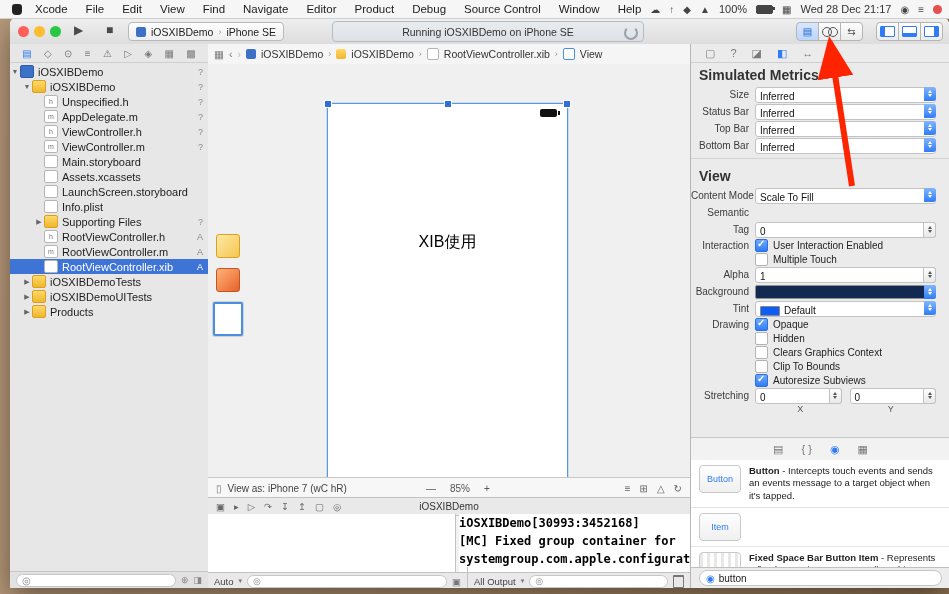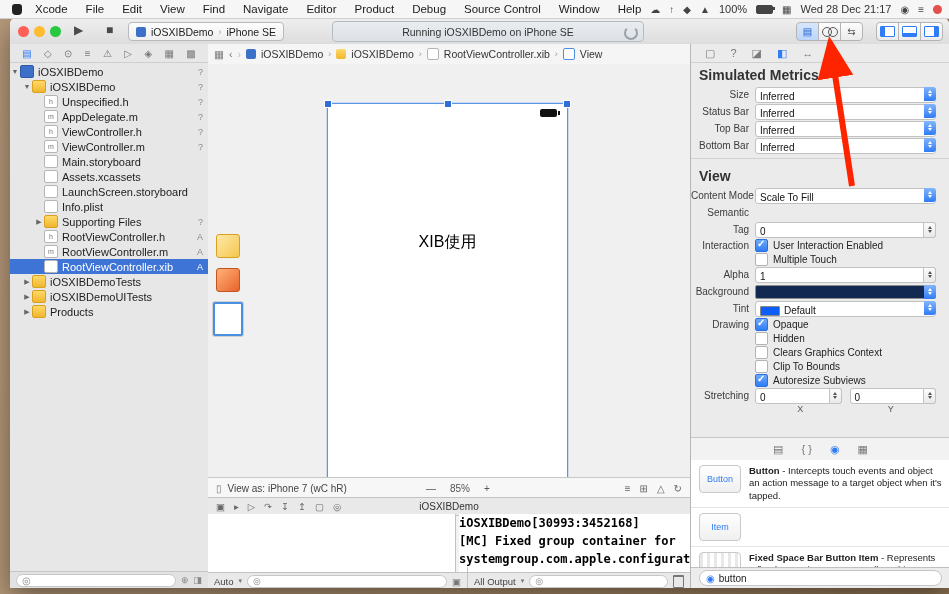--- a/index.html
+++ b/index.html
@@ -622,21 +622,21 @@
       <span>{ }</span>
       <span class="on">◉</span>
       <span>▦</span>
     </div>
 
     <div class="liblist">
       <div class="lib-item">
         <div class="lib-ic">
             <span>Button</span>
           </div>
-        <div class="lib-tx"><b>Button</b> <span>- Intercepts touch events and object an action message to a target object when it's tapped.</span></div>
+        <div class="lib-tx"><b>Button</b> <span>- Intercepts touch events and sends an events message to a target object when it's tapped.</span></div>
       </div>
       <div class="lib-item">
         <div class="lib-ic">
             <span>Item</span>
           </div>
       </div>
       <div class="lib-item">
         <div class="lib-ic stripes"></div>
         <div class="lib-tx"><b>Fixed Space Bar Button Item</b> <span>- Represents a fixed space item on a UIToolbar object.</span></div>
       </div>

